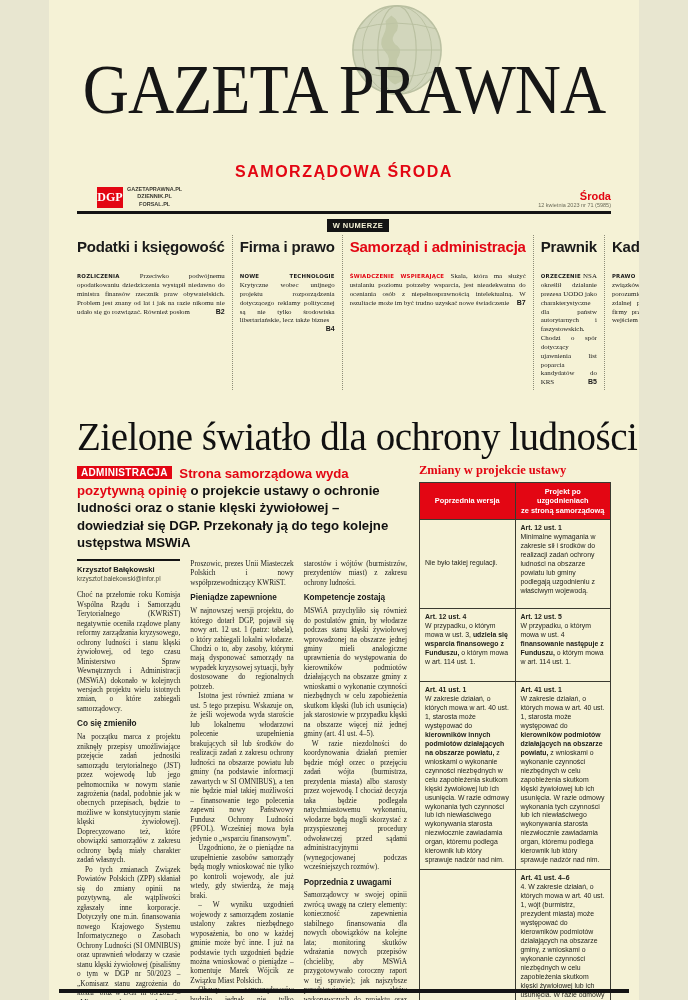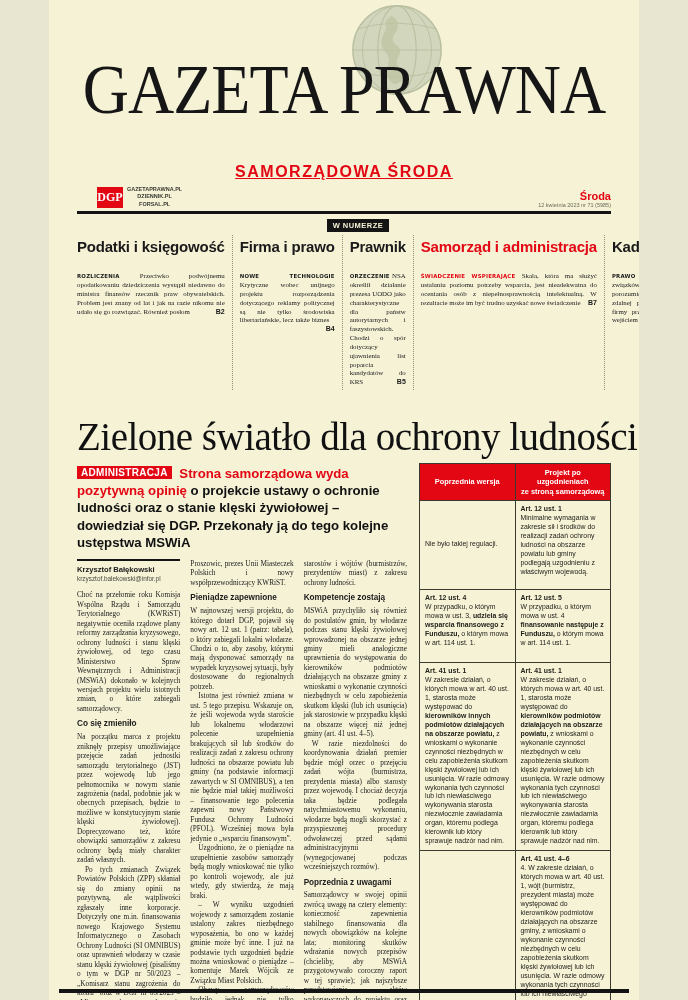--- a/index.html
+++ b/index.html
@@ -16,21 +16,21 @@
   
   .masthead{position:relative;text-align:center;padding-top:12px;}
   .globe{position:absolute;left:300px;top:2px;width:96px;height:96px;opacity:.9;}
   .brand{
     position:relative;font-family:"Liberation Serif",serif;font-weight:400;
     font-size:64px;line-height:1.02;letter-spacing:-1px;color:#161616;
     transform:scaleY(1.08);transform-origin:top center;white-space:nowrap;
   }
   .edition{
     color:var(--accent);font-family:"Liberation Sans",sans-serif;font-weight:700;
-    font-size:16px;letter-spacing:1.5px;margin-top:6px;text-decoration:underline;
+    font-size:16px;letter-spacing:1.5px;margin-top:6px;
   }
   .inforow{display:flex;justify-content:space-between;align-items:flex-end;margin:5px 28px 3px;padding-left:20px;}
   .logo{display:flex;gap:4px;align-items:center;}
   .logo-box{
     background:var(--accent);color:#fff;font-family:"Liberation Serif",serif;font-weight:700;
     font-size:12px;width:26px;height:21px;display:flex;align-items:center;justify-content:center;
   }
   .sites{font-family:"Liberation Sans",sans-serif;font-weight:700;font-size:5.5px;line-height:1.35;color:#3a3a32;}
   .dateblock{text-align:right;}
   .day{color:var(--accent);font-family:"Liberation Sans",sans-serif;font-weight:700;font-size:11px;}
@@ -139,26 +139,26 @@
   <section class="teasers" id="teasers">
       <div class="teaser">
         <h3 class="t-title">Podatki i księgowość</h3>
         <p class="t-text"><b class="kicker">ROZLICZENIA </b><span>Przeciwko podwójnemu opodatkowaniu dziedziczenia wystąpił niedawno do ministra finansów rzecznik praw obywatelskich. Problem jest znany od lat i jak na razie nikomu nie udało się go rozwiązać. Również posłom </span><b class="pageref">B2</b></p>
       </div>
       <div class="teaser">
         <h3 class="t-title">Firma i prawo</h3>
         <p class="t-text"><b class="kicker">NOWE TECHNOLOGIE </b><span>Krytyczne wobec unijnego projektu rozporządzenia dotyczącego reklamy politycznej są nie tylko środowiska libertariańskie, lecz także biznes </span><b class="pageref">B4</b></p>
       </div>
       <div class="teaser">
+        <h3 class="t-title" style="color: rgb(227, 6, 19);">Samorząd i administracja</h3>
+        <p class="t-text"><b class="kicker" style="color: rgb(227, 6, 19);">ŚWIADCZENIE WSPIERAJĄCE </b><span>Skala, która ma służyć ustalaniu poziomu potrzeby wsparcia, jest nieadekwatna do oceniania osób z niepełnosprawnością intelektualną. W rezultacie może im być trudno uzyskać nowe świadczenie </span><b class="pageref">B7</b></p>
+      </div>
+      <div class="teaser">
         <h3 class="t-title">Prawnik</h3>
         <p class="t-text"><b class="kicker">ORZECZENIE </b><span>NSA określił działanie prezesa UODO jako charakterystyczne dla państw autorytarnych i faszystowskich. Chodzi o spór dotyczący ujawnienia list poparcia kandydatów do KRS </span><b class="pageref">B5</b></p>
-      </div>
-      <div class="teaser">
-        <h3 class="t-title" style="color: rgb(227, 6, 19);">Samorząd i administracja</h3>
-        <p class="t-text"><b class="kicker" style="color: rgb(227, 6, 19);">ŚWIADCZENIE WSPIERAJĄCE </b><span>Skala, która ma służyć ustalaniu poziomu potrzeby wsparcia, jest nieadekwatna do oceniania osób z niepełnosprawnością intelektualną. W rezultacie może im być trudno uzyskać nowe świadczenie </span><b class="pageref">B7</b></p>
       </div>
       <div class="teaser">
         <h3 class="t-title">Kadry i płace</h3>
         <p class="t-text"><b class="kicker">PRAWO PRACY </b><span>Część związków odmawia podpisania porozumień w sprawie pracy zdalnej przygotowanych przez firmy przed 7 kwietnia, czyli wejściem w życie noweli k.p. </span><b class="pageref">B11</b></p>
       </div>
     </section>
 
   <h2 class="headline">Zielone światło dla ochrony ludności</h2>
 
   <div class="main">
@@ -185,20 +185,21 @@
           <p>Obawy samorządowców budziło jednak nie tylko finansowanie zasobów magazynowych, lecz także zapewnienie funkcjonowania nowego systemu SI OMNIBUS. W tej sprawie także udało się dojść do porozumienia – art. 115 ust. 3 pkt 3 został uzupełniony o wskazanie, że na budowę i utrzymanie systemu pieniądze będą pochodzić z PFOL. Mówi o tym również nowa wersja oceny skutków regulacji, w której zaznaczono, że pieniądze z funduszu będą przeznaczane m.in. na dofinansowanie zadań własnych starostów i wójtów (burmistrzów, prezydentów miast) z zakresu ochrony ludności.</p>
           <div class="subhead">Kompetencje zostają</div>
           <p class="noindent">MSWiA przychyliło się również do postulatów gmin, by włodarze podczas stanu klęski żywiołowej wprowadzonej na obszarze jednej gminy mieli analogiczne uprawnienia do występowania do kierowników podmiotów działających na obszarze gminy z wnioskami o wykonanie czynności niezbędnych w celu zapobieżenia skutkom klęski (lub ich usunięcia) jak starostowie w przypadku klęski na obszarze więcej niż jednej gminy (art. 41 ust. 4–5).</p>
           <p>W razie niezdolności do koordynowania działań premier będzie mógł orzec o przejęciu zadań wójta (burmistrza, prezydenta miasta) albo starosty przez wojewodę. I chociaż decyzja taka będzie podlegała natychmiastowemu wykonaniu, włodarze będą mogli skorzystać z przyspieszonej procedury odwoławczej przed sądami administracyjnymi (wynegocjowanej podczas wcześniejszych rozmów).</p>
           <div class="subhead">Poprzednia z uwagami</div>
           <p class="noindent">Samorządowcy w swojej opinii zwrócą uwagę na cztery elementy: konieczność zapewnienia stabilnego finansowania dla nowych obowiązków na kolejne lata; monitoring skutków wdrażania nowych przepisów (chcieliby, aby MSWiA przygotowywało coroczny raport w tej sprawie); jak najszybsze przedstawienie aktów wykonawczych do projektu oraz przeprowadzenie cyklicznych szkoleń z nowych przepisów dla administracji publicznej.</p>
           <p>– Ustawa musi zostać poddana ewaluacji. Trzeba zweryfikować, jak będzie się sprawdzała zarówno przy mniejszych, lokalnych zagrożeniach (np. podczas powodzi), jak i w skali ogólnopolskiej, np. w przypadku masowego zagrożenia, jakim były pandemia COVID-19 oraz wojna w Ukrainie i jej skutki – podsumowuje Grzegorz Cichy. </p>
         </div>
     </div>
     <div class="right">
+      <h3 class="table-title">Zmiany w projekcie ustawy</h3>
       <table class="law">
         <thead>
             <tr id="law-head">
               <th>Poprzednia wersja</th>
               <th>Projekt po uzgodnieniach<br>ze stroną samorządową</th>
             </tr>
           </thead>
         <tbody id="law-body">
             <tr>
               <td class="mid" style="height: 80px;">

